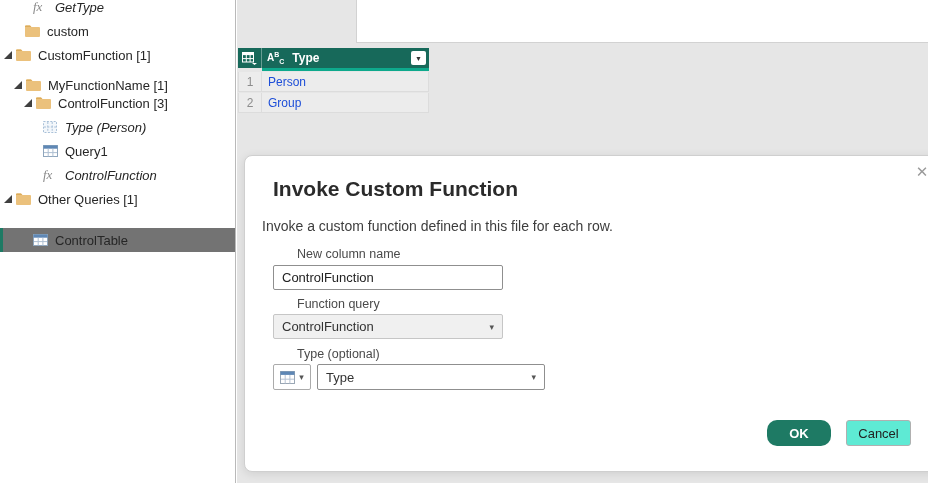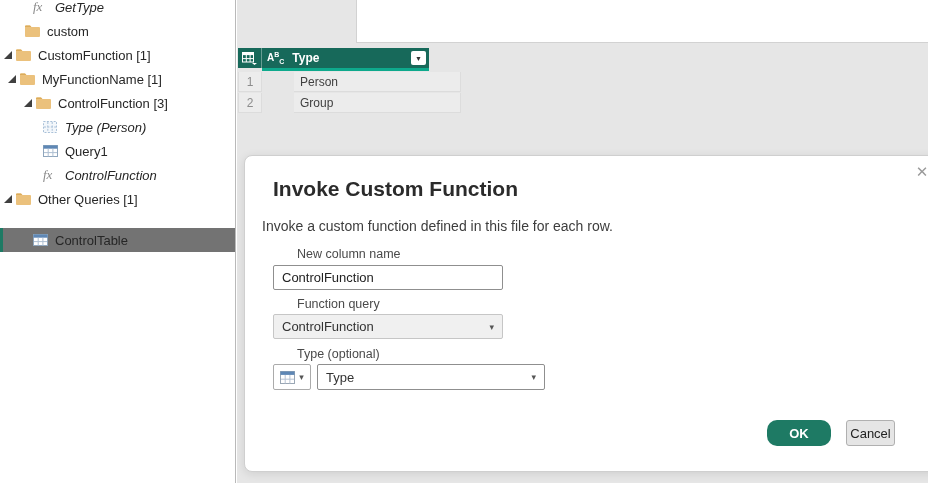--- a/index.html
+++ b/index.html
@@ -37,22 +37,22 @@
   .abc sup { font-size:7px; vertical-align:4px; }
   .abc sub { font-size:7px; vertical-align:-3px; }
   .filter-btn { position:absolute; right:3px; top:3px; width:15px; height:14px; background:#fff;
                 border-radius:2px; display:flex; align-items:center; justify-content:center;
                 color:#333; font-size:7px; line-height:1; }
   .quality-bar { height:3px; width:167px; margin-left:24px; }
   .tbl-row { display:flex; margin-top:1px; }
   .row-num { width:24px; height:20px; background:#ececec; border:1px solid #dcdcdc; border-top:none;
              color:#8c8c8c; font-size:12px; display:flex; align-items:center; justify-content:center; }
   .row-val { width:167px; height:20px; background:#ececec; border:1px solid #dcdcdc;
-             border-left:none; border-top:none; color:#404040; font-size:12px;
-             display:flex; align-items:center; padding-left:6px;margin-left:32px; }
+             border-left:none; border-top:none; color:#1d4ed8; font-size:12px;
+             display:flex; align-items:center; padding-left:6px; }
 
   
   #dialog { position:absolute; left:244px; top:155px; width:700px; height:317px;
             background:#fff; border:1px solid #cfcfcf; border-radius:8px;
             box-shadow:0 2px 10px rgba(0,0,0,.10); }
   #dialog-close { position:absolute; left:666px; top:5px; width:22px; height:22px;
                   color:#9a9a9a; font-size:15px; line-height:22px; text-align:center; cursor:pointer; }
   .dlg-title { position:absolute; left:28px; top:21px; font-size:21px; font-weight:bold; color:#2b2b2b; }
   .dlg-desc  { position:absolute; left:17px; top:62px; font-size:14px; color:#3d3d3d; }
   .dlg-label { position:absolute; left:28px; font-size:12.5px; color:#4a4a4a;margin-left:24px; }
@@ -65,22 +65,22 @@
   .dd-caret { margin-left:auto; color:#555; font-size:9px; }
   .split-btn { position:absolute; left:28px; width:38px; height:26px; border:1px solid #ababab;
                border-radius:2px; background:#fff; display:flex; align-items:center;
                justify-content:center; gap:4px; }
   .type-dd { position:absolute; left:72px; width:228px; height:26px; border:1px solid #8f8f8f;
              border-radius:2px; background:#fff; font-size:13px; color:#333;
              display:flex; align-items:center; padding:0 8px; }
   .btn-ok { position:absolute; left:522px; top:264px; width:64px; height:26px; border:none;
             border-radius:10px; color:#fff; font-size:13px; font-weight:bold;
             font-family:"Liberation Sans", sans-serif; cursor:pointer; }
-  .btn-cancel { position:absolute; left:601px; top:264px; width:49px; height:26px;
-                background:#e5e5e5; border:1px solid #b0b0b0; border-radius:3px; color:#222;
+  .btn-cancel { position:absolute; left:601px; top:264px; width:65px; height:26px;
+                background:#5eead4; border:1px solid #b0b0b0; border-radius:3px; color:#222;
                 font-size:13px; font-family:"Liberation Sans", sans-serif; cursor:pointer; }
 </style>
 </head>
 <body>
 
 <div id="app">
 
   <div id="sidebar">
       <div class="tree-row" style="top: -5px; padding-left: 33px;">
         <span class="tree-icon">
@@ -102,21 +102,21 @@
           <polygon points="8,0 8,8 0,8" fill="#404040"></polygon>
         </svg>
         <span class="tree-icon">
           <svg width="15" height="12" viewBox="0 0 15 12">
             <path d="M0 1.5 Q0 .5 1 .5 h4 l1.4 1.6 h7.6 Q15 2.1 15 3.1 V11 Q15 12 14 12 H1 Q0 12 0 11 Z" fill="#EBC17C"></path>
             <path d="M0 1.5 Q0 .5 1 .5 h4 l1.4 1.6 H0 Z" fill="#DCAC5B"></path>
           </svg>
         </span>
         <span class="">CustomFunction [1]</span>
       </div>
-      <div class="tree-row" style="top: 67px; padding-left: 8px; text-align: center;">
+      <div class="tree-row" style="top: 73px; padding-left: 14px; text-align: center;">
         <svg class="expander" viewBox="0 0 8 8">
           <polygon points="8,0 8,8 0,8" fill="#404040"></polygon>
         </svg>
         <span class="tree-icon">
           <svg width="15" height="12" viewBox="0 0 15 12">
             <path d="M0 1.5 Q0 .5 1 .5 h4 l1.4 1.6 h7.6 Q15 2.1 15 3.1 V11 Q15 12 14 12 H1 Q0 12 0 11 Z" fill="#EBC17C"></path>
             <path d="M0 1.5 Q0 .5 1 .5 h4 l1.4 1.6 H0 Z" fill="#DCAC5B"></path>
           </svg>
         </span>
         <span class="">MyFunctionName [1]</span>

